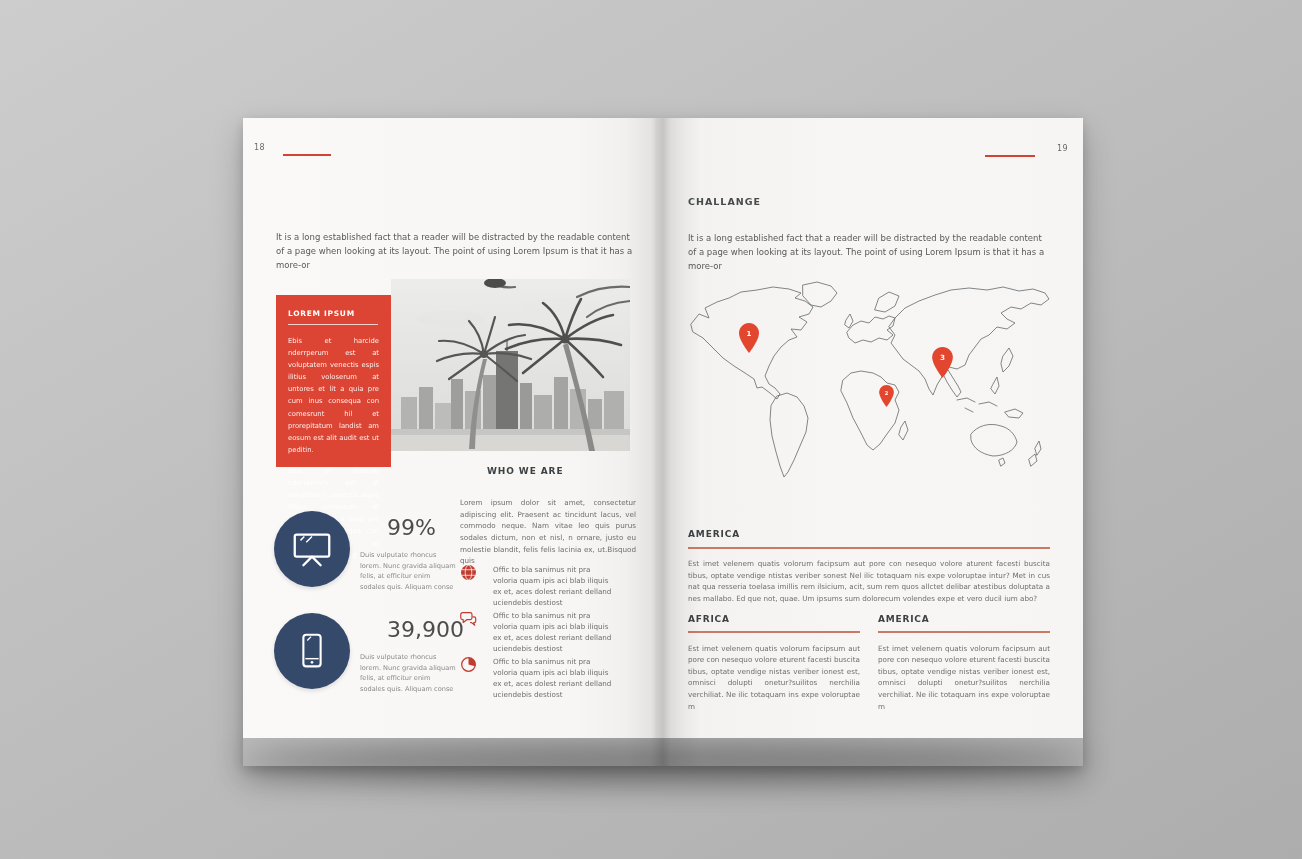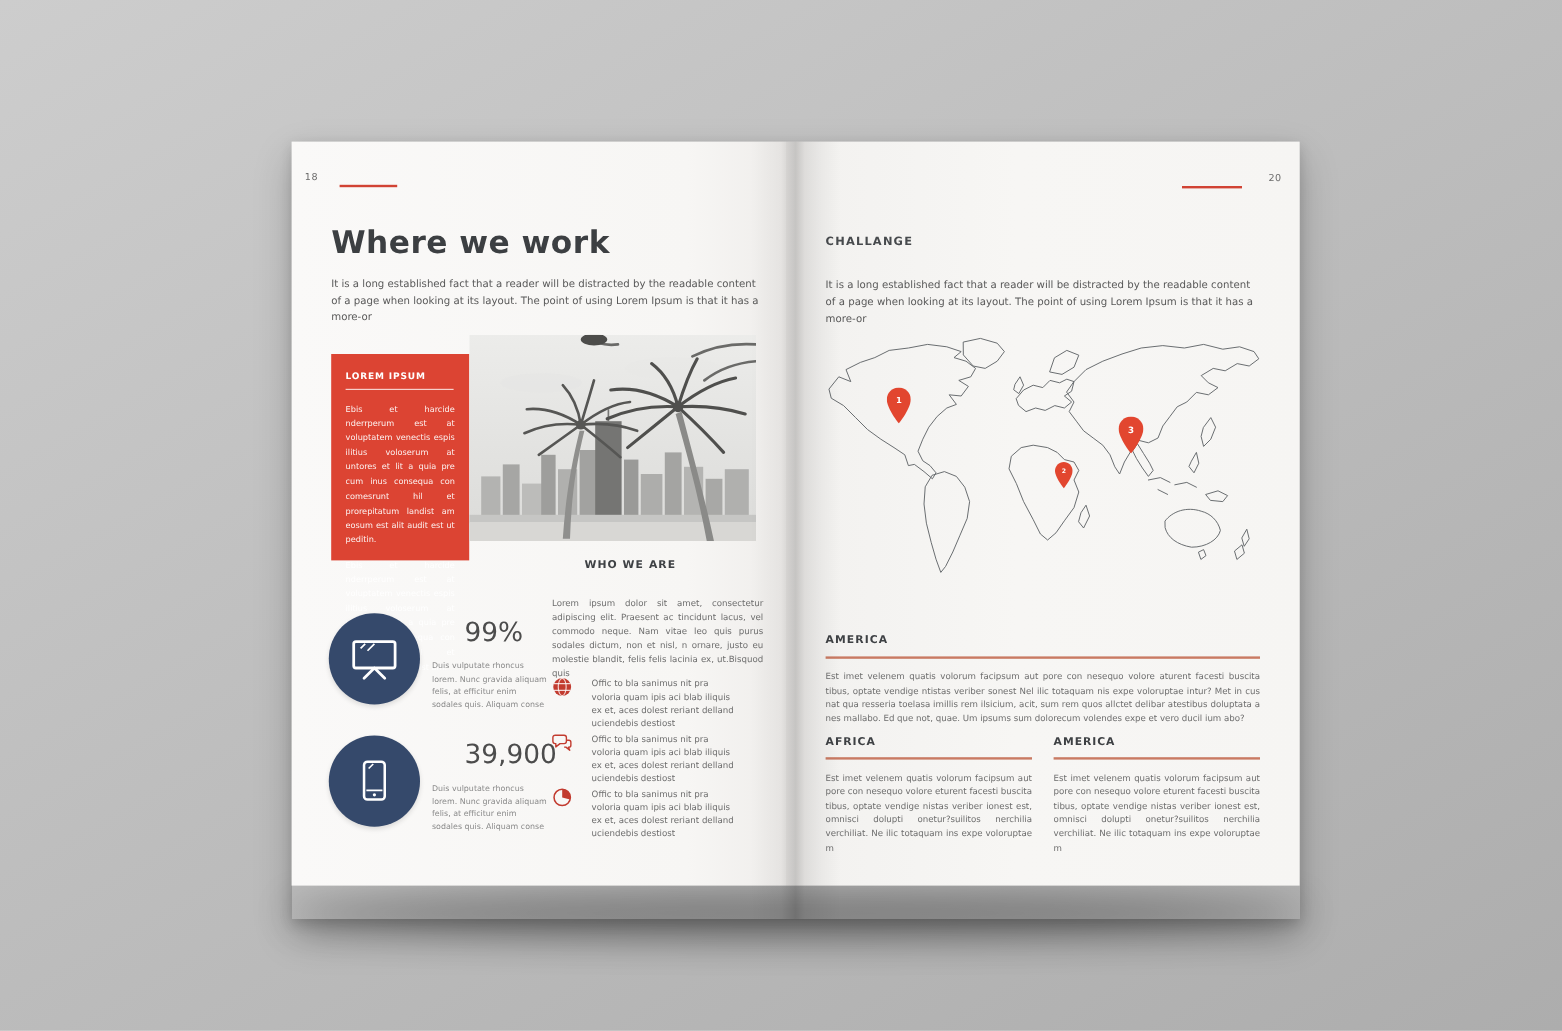--- a/index.html
+++ b/index.html
@@ -77,21 +77,20 @@
 </head>
 <body>
 
 <div class="scene">
   <div class="book">
 
     <div class="page page-left">
       <div class="abs pagenum" style="left:11px; top:25px;">18</div>
       <div class="abs red-rule" style="left:40px; top:36px; width:48px;"></div>
 
-      <h1 class="abs title" style="left:33px; top:70px;">Where we work</h1>
       <p class="abs intro" style="left:33px; top:113px; width:358px;">It is a long established fact that a reader will be distracted by the readable content of a page when looking at its layout. The point of using Lorem Ipsum is that it has a more-or</p>
 
       <div class="abs feature-box" style="left:33px; top:161px; width:115px; height:172px;">
         <h3>LOREM IPSUM</h3>
         <div class="fb-rule"></div>
         <p>Ebis et harcide nderrperum est at voluptatem venectis espis ilitius voloserum at untores et lit a quia pre cum inus consequa con comesrunt hil et prorepitatum landist am eosum est alit audit est ut peditin.</p>
         <p>Ebis et harcide nderrperum est at voluptatem venectis espis ilitius voloserum at untores et lit a quia pre cum inus consequa con comesrunt hil et prorepitatum landist am.</p>
       </div>
 
       <div class="abs photo-frame" style="left:148px; top:161px; width:239px; height:172px;">
@@ -209,21 +208,21 @@
         <svg class="li-icon" viewBox="0 0 16 16">
           <circle cx="8" cy="8" r="6.4" fill="none" stroke="#c23b2f" stroke-width="1.2"></circle>
           <path d="M8,8 L8,1.6 A6.4,6.4 0 0 1 14.2,9.6 Z" fill="#c23b2f"></path>
         </svg>
         <span class="li-text">Offic to bla sanimus nit pra voloria quam ipis aci blab iliquis ex et, aces dolest reriant delland uciendebis destiost</span>
       </div>
     </div>
 
     <div class="page page-right">
       <div class="abs red-rule" style="left:330px; top:37px; width:50px;"></div>
-      <div class="abs pagenum" style="left:402px; top:26px;">20</div>
+      <div class="abs pagenum" style="left:402px; top:26px;">19</div>
 
       <h2 class="abs challange-head" style="left:33px; top:78px;">CHALLANGE</h2>
       <p class="abs intro" style="left:33px; top:114px; width:362px;">It is a long established fact that a reader will be distracted by the readable content of a page when looking at its layout. The point of using Lorem Ipsum is that it has a more-or</p>
 
       <div class="abs map-wrap" style="left:28px; top:162px; width:368px; height:200px;">
         <svg width="368" height="200" viewBox="0 0 368 200">
           <path class="land" d="M8,44 L16,34 26,38 22,28 34,22 46,18 58,12 74,10 90,7 106,9 118,13 112,18 122,21 130,27 126,34 116,37 124,42 118,50 108,49 114,57 106,60 98,67 91,76 86,86 82,96 86,104 92,108 97,114 94,119 87,113 79,107 74,108 71,99 62,93 51,86 40,78 30,68 20,58 10,52 Z"></path>
           <path class="land" d="M120,5 L134,2 148,6 154,13 148,21 138,27 128,25 120,16 Z"></path>
           <path class="land" d="M94,116 L104,113 114,117 121,126 125,138 123,152 117,166 111,180 105,192 101,197 97,186 93,172 89,156 87,140 88,126 Z"></path>
           <path class="land" d="M164,52 L170,45 178,41 186,43 192,37 200,39 206,36 212,38 210,46 204,50 210,55 204,60 196,58 188,62 180,60 172,63 166,58 Z"></path>

